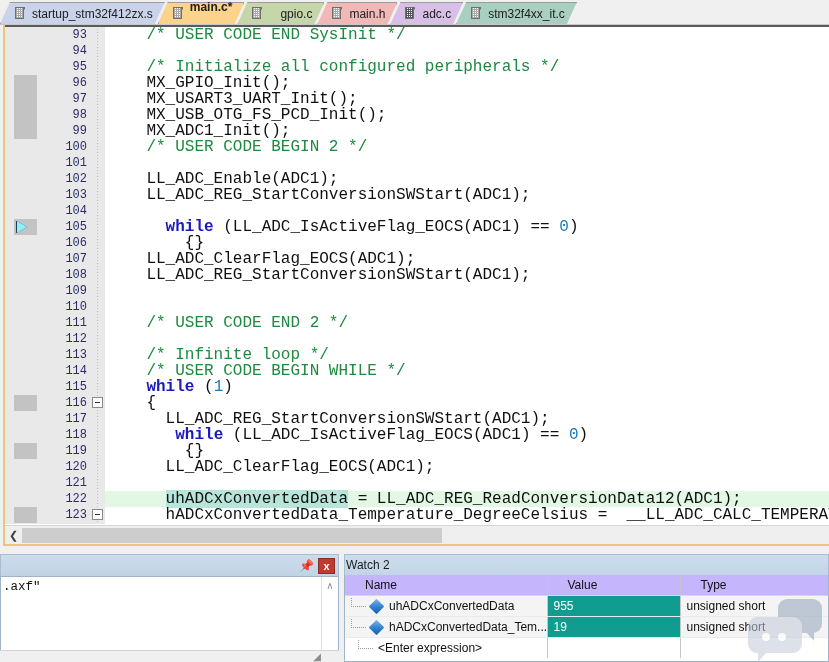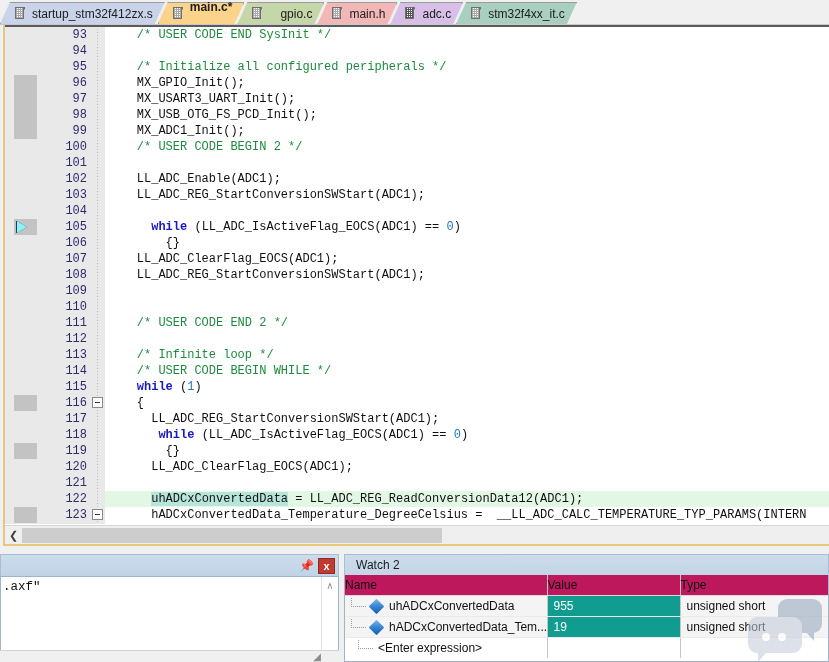--- a/index.html
+++ b/index.html
@@ -167,21 +167,21 @@
     position: absolute; left: 2px; top: 4px;
     width: 5px; height: 1px; background: #333;
   }
   .codearea {
     position: absolute;
     left: 105px; top: 2px;
     width: 724px; height: 497px;
     background: #ffffff;
     overflow: hidden;
     font-family: "Liberation Mono", monospace;
-    font-size: 12px;
+    font-size: 16px;
     line-height: 16px;
     color: #101010;
     white-space: pre;
   }
   .codearea .ln { height: 16px; padding-left: 3px; }
   .cmt { color: #1d8a3f; }
   .kw  { color: #1919c0; font-weight: bold; }
   .num { color: #1d7ab8; }
   .hl-line { background: #e2f7e4; }
   .sel { background: #b8e5da; }
@@ -297,21 +297,21 @@
     width: 485px; height: 108px;
     box-sizing: border-box;
   }
   .panel-right .titlebar {
     height: 21px;
     background: linear-gradient(to bottom,#ccdcec,#c2d5e7);
     border: 1px solid #a8bed2;
     border-bottom: none;
     box-sizing: border-box;
     display: flex; align-items: center;
-    padding-left: 11px;
+    padding-left: 1px;
     font-size: 12px; color: #1b1b1b;
   }
   .watch-body {
     position: relative;
     height: 87px;
     background: #ffffff;
     border: 1px solid #9fb4c8;
     border-top: none;
     box-sizing: border-box;
     overflow: hidden;
@@ -320,22 +320,22 @@
     position: relative;
     width: 100%;
     border-collapse: collapse;
     font-size: 12px;
     color: #111111;
     table-layout: fixed;
   }
   .watch-table th {
     text-align: left;
     font-weight: normal;
-    padding: 3px 0 3px 0;
-    background: #be185d;
+    padding: 3px 0 3px 20px;
+    background: #c4b5fd;
     border-right: 1px solid #c6c6c6;
     border-bottom: 1px solid #d8d8d8;
     height: 19px;
     box-sizing: border-box;
   }
   .watch-table td {
     padding: 2px 0 2px 6px;
     border-right: 1px solid #c6c6c6;
     border-bottom: 1px solid #ebebeb;
     height: 20px;

